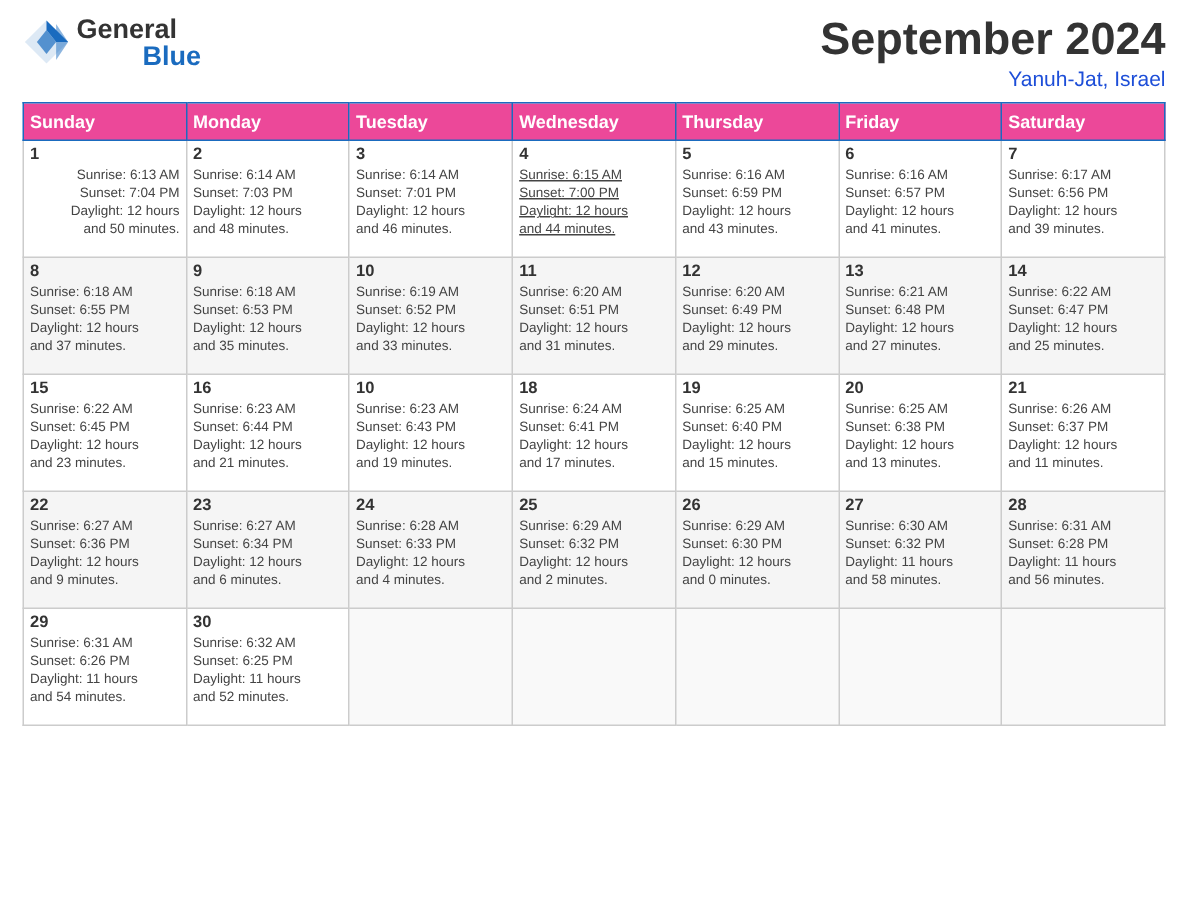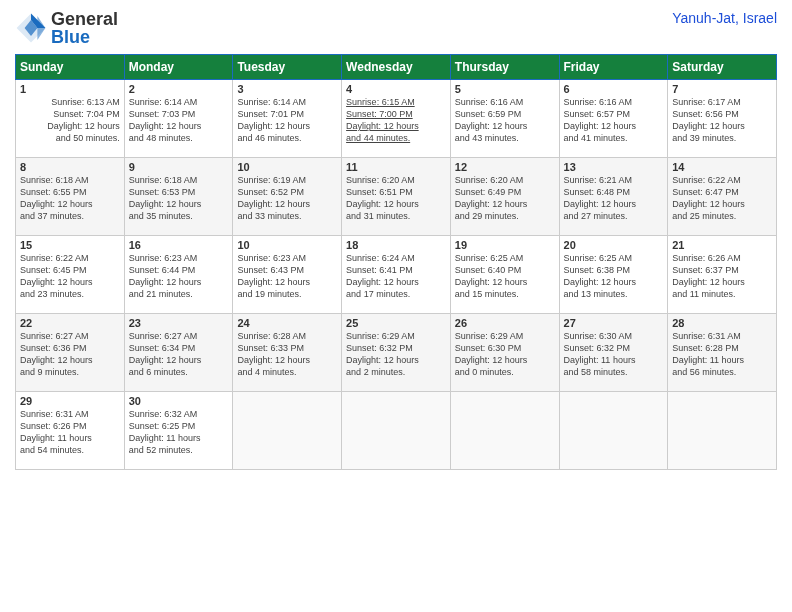--- a/index.html
+++ b/index.html
@@ -27,21 +27,21 @@
       align-items: center;
     }
     .logo-text {
       display: flex;
       flex-direction: column;
       font-size: 18px;
       font-weight: bold;
       line-height: 1;
     }
     .logo-general { color: #333; }
-    .logo-blue { color: #1a6bbf; }
+    .logo-blue { color: #1a6bbf; margin-left: 44px; }
     .logo-icon {
       width: 32px;
       height: 32px;
       margin-right: 4px;
     }
     .title-area {
       text-align: right;
     }
     .month-title {
       font-size: 30px;
@@ -51,21 +51,21 @@
     .subtitle {
       font-size: 14px;
       color: #1d4ed8;
     }
     .calendar {
       width: 100%;
       border-collapse: collapse;
       font-size: 10px;
     }
     .calendar thead tr {
-      background: #15803d;
+      background: #ec4899;
       color: #fff;
       margin-left: 28px;
     }
     .calendar thead th {
       padding: 5px 4px;
       text-align: left;
       font-size: 12px;
       font-weight: bold;
       border: 1px solid #1a6bbf;
       width: calc(100%/7);
@@ -114,20 +114,21 @@
         <polygon points="28,5 38,20 28,35" fill="#1a6bbf" opacity="0.5"></polygon>
         <polygon points="20,2 38,20 28,20 20,10" fill="#1a6bbf"></polygon>
         <polygon points="20,10 28,20 20,30 12,20" fill="#1a6bbf" opacity="0.7"></polygon>
       </svg>
       <div class="logo-text">
         <span class="logo-general">General</span>
         <span class="logo-blue">Blue</span>
       </div>
     </div>
     <div class="title-area">
+      <div class="month-title">September 2024</div>
       <div class="subtitle">Yanuh-Jat, Israel</div>
     </div>
   </div>
 
   <table class="calendar">
     <thead>
       <tr>
         <th>Sunday</th>
         <th>Monday</th>
         <th>Tuesday</th>

